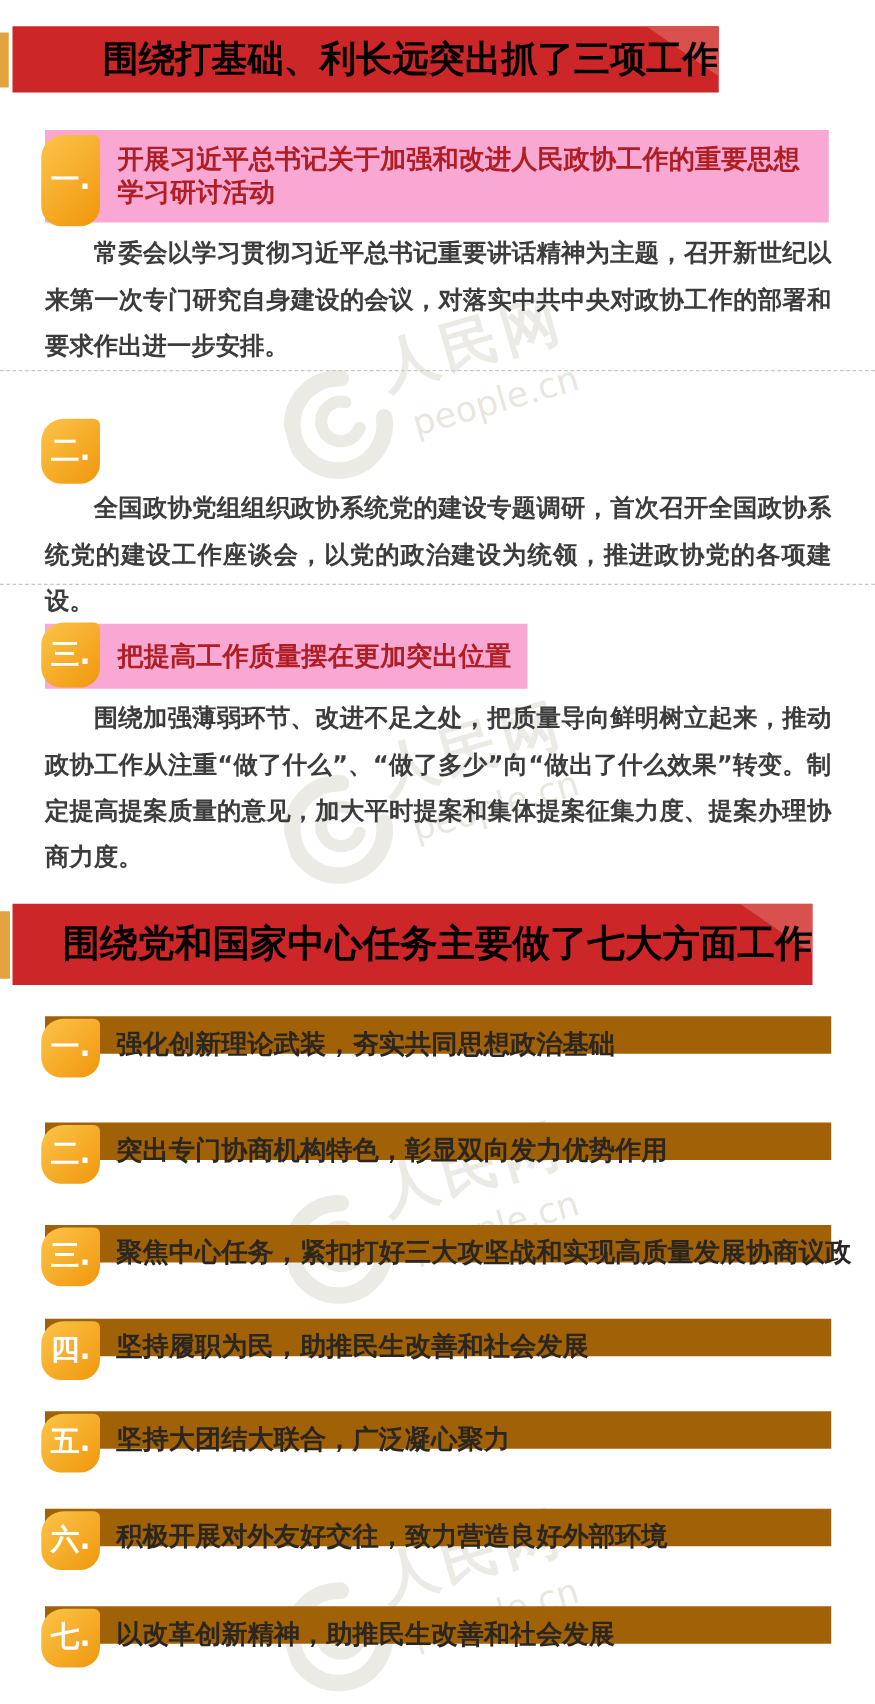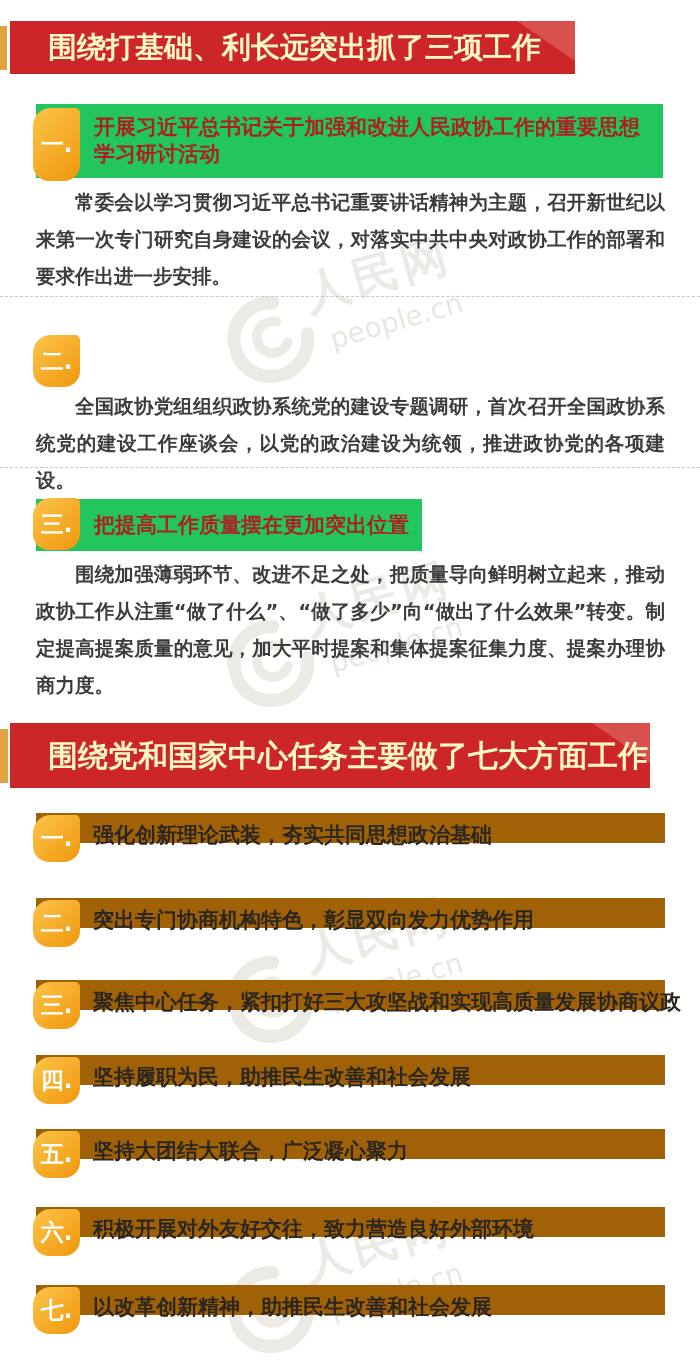--- a/index.html
+++ b/index.html
@@ -13,35 +13,35 @@
   .watermark { position: absolute; left: 225px; width: 300px; height: 130px;
     transform: rotate(-16deg); z-index: 1; pointer-events: none; }
   #wm1 { top: 248px; } #wm2 { top: 572px; } #wm3 { top: 908px; } #wm4 { top: 1218px; }
   .wm-swirl { position: absolute; left: 0; top: 18px; width: 88px; height: 88px; }
   .wm-cn { position: absolute; left: 88px; top: -2px; font-size: 46px; font-weight: bold;
     color: #eceae4; letter-spacing: 4px; white-space: nowrap; }
   .wm-en { position: absolute; left: 100px; top: 62px; font-size: 28px;
     color: #e9e6df; white-space: nowrap; }
 
   
-  .banner { position: absolute; background: #cd2629; color: #fef9c3; font-weight: bold;
-    box-sizing: border-box; z-index: 3; white-space: nowrap; overflow: hidden; }
+  .banner { position: absolute; background: #cd2629; color: #000000; font-weight: bold;
+    box-sizing: border-box; z-index: 3; white-space: nowrap; overflow: hidden; text-align: right; }
   #banner1 { left: 10px; top: 21px; width: 565px; height: 53px;
     font-size: 29px; line-height: 53px; padding-left: 38px; }
   #banner2 { left: 10px; top: 723px; width: 640px; height: 65px;
     font-size: 30px; line-height: 65px; padding-left: 38px; }
   .banner-fold { position: absolute; top: 0; right: 0; width: 58px; height: 40px;
     background: #d9514f; clip-path: polygon(0 0, 100% 0, 100% 100%); }
   .banner-text { position: relative; z-index: 2; }
   .gold-tab { position: absolute; background: #e2a23d; z-index: 2; }
   #tab1 { left: 0; top: 26px; width: 7px; height: 44px; }
   #tab2 { left: 0; top: 729px; width: 8px; height: 54px; }
 
   
-  .hbar { position: absolute; left: 36px; background: #22c55e; z-index: 2; box-sizing: border-box; }
+  .hbar { position: absolute; left: 36px; background: #f9a8d4; z-index: 2; box-sizing: border-box; }
   #hbar1 { top: 104px; width: 627px; height: 74px; }
   #hbar2 { top: 331px; width: 386px; height: 52px; }
   #hbar3 { top: 499px; width: 386px; height: 52px; }
   .hbar-title { color: #ae1e23; font-weight: bold; font-size: 21px; }
   #hbar1 .hbar-title { display: block; line-height: 27px; padding: 10px 16px 0 58px; }
   #hbar2 .hbar-title, #hbar3 .hbar-title { display: block; line-height: 52px; padding-left: 58px; white-space: nowrap; }
 
   .badge { position: absolute; left: 33px; width: 47px;
     background: linear-gradient(135deg, #fcc44a 0%, #f0970c 100%);
     border-radius: 18px 5px 16px 16px; color: #ffffff; font-weight: bold;

